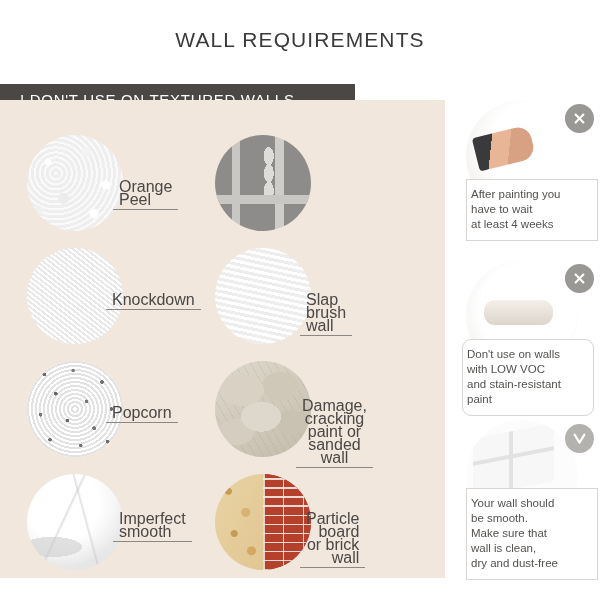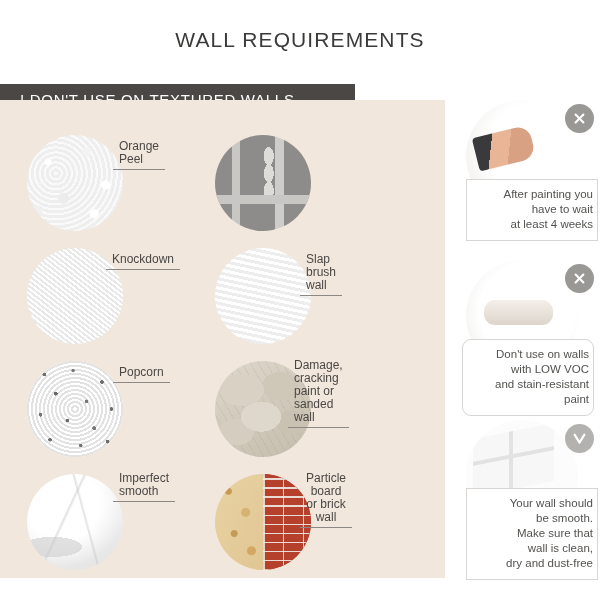--- a/index.html
+++ b/index.html
@@ -37,43 +37,44 @@
   }
 
   
   .grid-item{position:absolute;}
   .circle{
     position:absolute;border-radius:50%;
     width:96px;height:96px;overflow:hidden;
   }
   .label{
     position:absolute;
-    font-size:12px;color:#4a4745;line-height:13px;
+    font-size:16px;color:#4a4745;line-height:13px;
     white-space:pre-line;
     border-bottom:1px solid #8b8885;
     padding:0 6px 3px 6px;
+    margin-top:40px;
   }
 
   
   .card{position:absolute;width:140px;}
   .card-circle{
     position:absolute;left:8px;top:0;
     width:112px;height:112px;border-radius:50%;overflow:hidden;
   }
   .badge{
     position:absolute;right:4px;top:4px;
     width:29px;height:29px;border-radius:50%;
     display:flex;align-items:center;justify-content:center;
   }
   .badge svg{display:block;}
   .caption{
     position:absolute;left:0;
     width:122px;
     background:#ffffff;border:1px solid #d8d5d2;
-    text-align:right;
+    text-align:left;
     font-size:11.5px;line-height:15px;color:#54524f;
     padding:7px 4px 8px 4px;
     white-space:pre-line;
   }
 
   
   .tex-orange-peel{
     background:
       radial-gradient(circle at 22% 28%, #fff 0 3px, transparent 4px),
       radial-gradient(circle at 62% 18%, #f3f3f3 0 4px, transparent 5px),
@@ -225,38 +226,38 @@
       <div class="label" style="left:106px;top:253px;">Knockdown</div>
     </div>
 
     <div class="grid-item">
       <div class="circle tex-slap" style="left:215px;top:248px;"></div>
       <div class="label" style="left:300px;top:253px;">Slap brush wall</div>
     </div>
 
     <div class="grid-item">
       <div class="circle tex-popcorn" style="left:27px;top:361px;"></div>
-      <div class="label" style="left:113px;top:366px;">Popcorn</div>
+      <div class="label" style="left:106px;top:366px;">Popcorn</div>
     </div>
 
     <div class="grid-item">
       <div class="circle tex-damage" style="left:215px;top:361px;"></div>
-      <div class="label" style="left:288px;top:359px;text-align:left;">Damage, cracking
+      <div class="label" style="left:296px;top:359px;text-align:center;">Damage, cracking
 paint or sanded wall</div>
     </div>
 
     <div class="grid-item">
       <div class="circle tex-imperfect" style="left:27px;top:474px;"></div>
       <div class="label" style="left:113px;top:472px;text-align:left;">Imperfect
 smooth</div>
     </div>
 
     <div class="grid-item">
       <div class="circle tex-particle" style="left:215px;top:474px;"></div>
-      <div class="label" style="left:300px;top:472px;text-align:center;">Particle board
+      <div class="label" style="left:300px;top:472px;text-align:right;">Particle board
 or brick wall</div>
     </div>
 
   </div>
 
   <div>
 
     <div class="card" style="left:458px;top:100px;">
       <div class="card-circle card-img-paint"></div>
       <div class="badge" style="background:#9a9895;">

